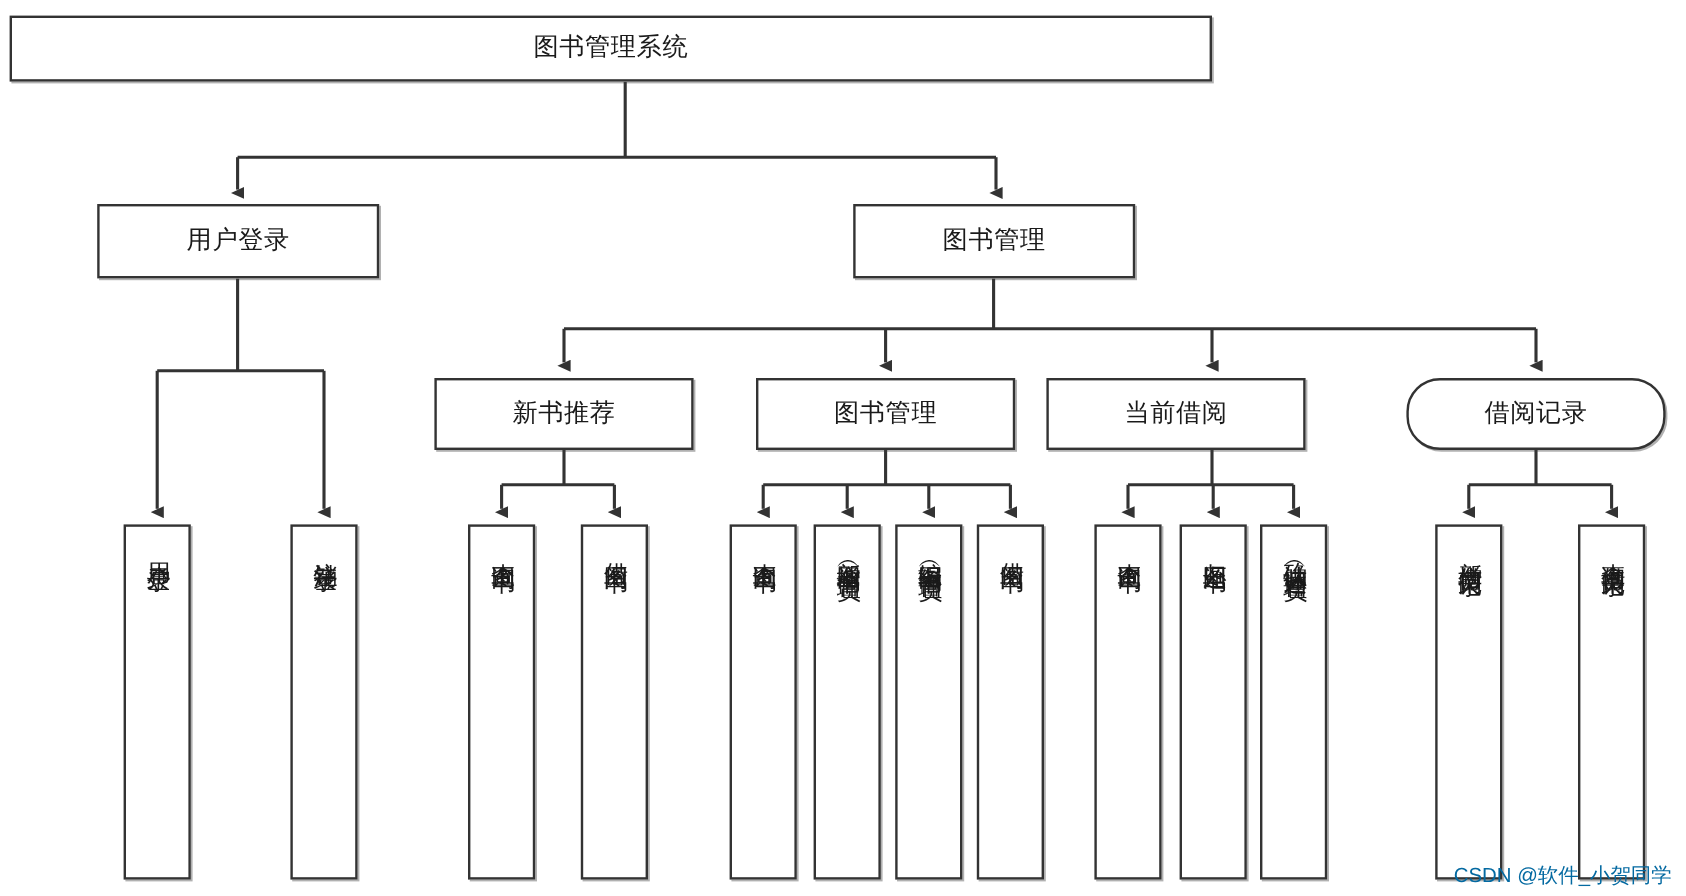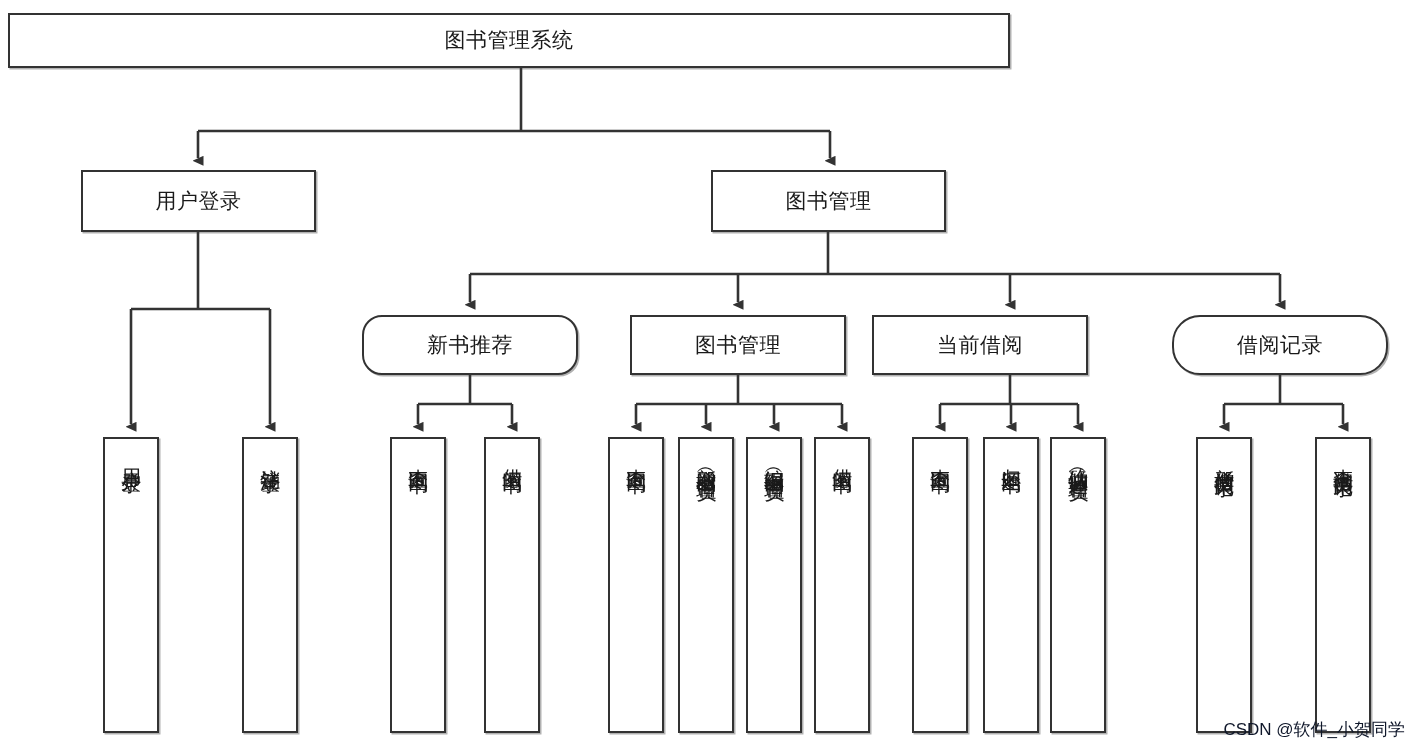--- a/index.html
+++ b/index.html
@@ -49,24 +49,24 @@
   }
   .node-box.vertical .node-label {
     writing-mode: vertical-rl;
     text-orientation: upright;
     white-space: normal;
     letter-spacing: 2px;
     font-size: 20px;
   }
   #watermark {
     position: absolute;
-    right: 0;
+    right: 12px;
     bottom: 6px;
     font-size: 17px;
-    color: #0f172a;
+    color: #0369a1;
     white-space: nowrap;
     pointer-events: none;
   }
 </style>
 </head>
 <body>
 
 <div id="stage">
 
   <svg id="diagram-svg" viewBox="0 0 1405 747" xmlns="http://www.w3.org/2000/svg">
@@ -136,21 +136,21 @@
   </div>
 
   <div class="node-box" style="left:81px; top:170px; width:235px; height:62px;">
     <span class="node-label">用户登录</span>
   </div>
 
   <div class="node-box" style="left:711px; top:170px; width:235px; height:62px;">
     <span class="node-label">图书管理</span>
   </div>
 
-  <div class="node-box" style="left:362px; top:315px; width:216px; height:60px;border-radius:20px;">
+  <div class="node-box" style="left:362px; top:315px; width:216px; height:60px;">
     <span class="node-label">新书推荐</span>
   </div>
 
   <div class="node-box" style="left:630px; top:315px; width:216px; height:60px;">
     <span class="node-label">图书管理</span>
   </div>
 
   <div class="node-box" style="left:872px; top:315px; width:216px; height:60px;">
     <span class="node-label">当前借阅</span>
   </div>

